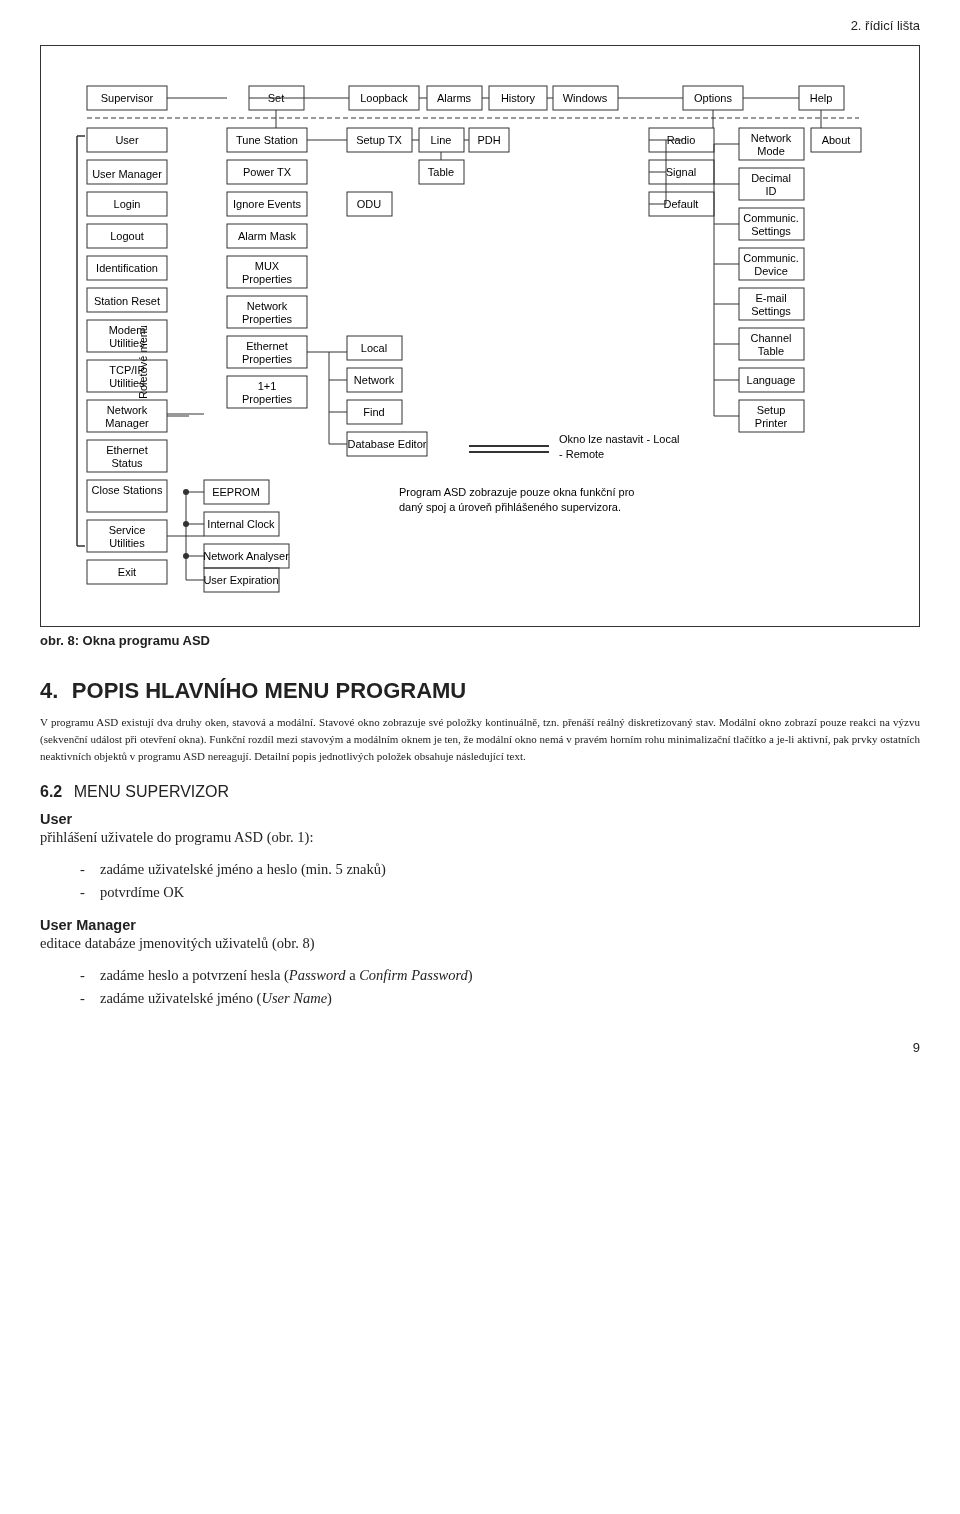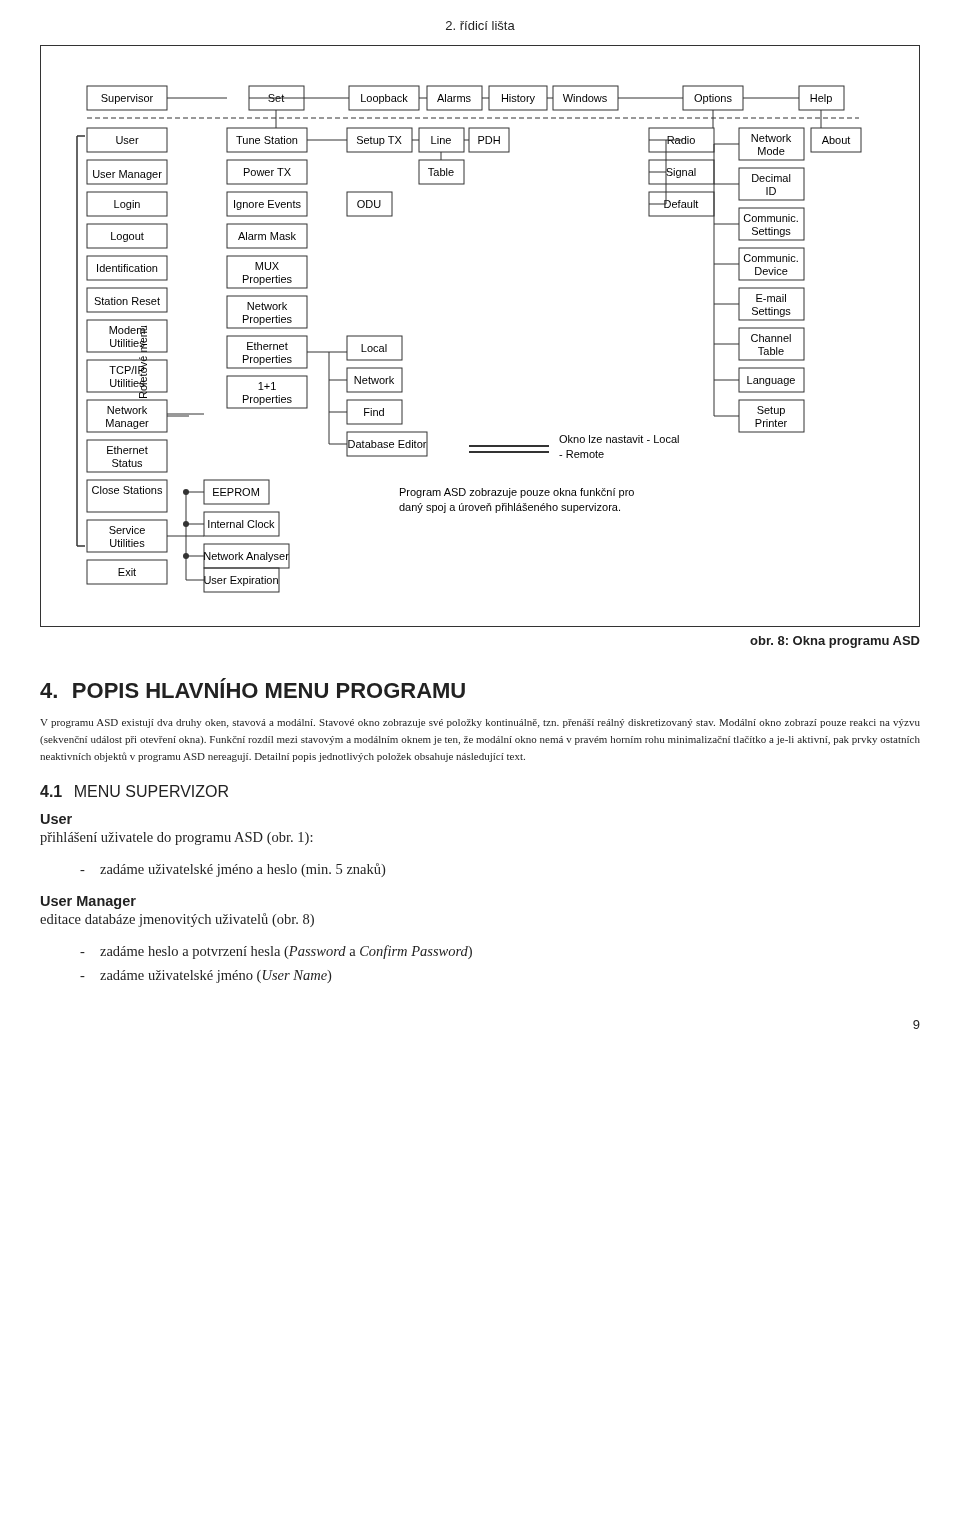--- a/index.html
+++ b/index.html
@@ -23,21 +23,21 @@
     }
 
     
     .menu-svg {
       display: block;
       margin: 0 auto;
     }
 
     
     .fig-caption {
-      text-align: right;
+      text-align: left;
       font-size: 13px;
       margin-top: 2px;
       font-weight: bold;
       font-family: Arial, sans-serif;
     }
 
     
     .section-number {
       font-size: 22px;
       font-weight: bold;
@@ -126,21 +126,21 @@
     .page-number {
       text-align: right;
       font-size: 13px;
       margin-top: 30px;
       font-family: Arial, sans-serif;
     }
   </style>
 </head>
 <body>
 
-<div style="text-align:center; font-family:Arial,sans-serif; font-size:13px; margin-bottom:12px;">
+<div style="text-align:right; font-family:Arial,sans-serif; font-size:13px; margin-bottom:12px;">
   <span>2. řídicí lišta</span>
 </div>
 
 <div class="diagram-container">
 
   <svg class="menu-svg" width="870" height="560" viewBox="0 0 870 560" xmlns="http://www.w3.org/2000/svg" font-family="Arial, sans-serif" font-size="11">
 
     <text x="12" y="380" font-size="11" transform="rotate(-90,18,300)" text-anchor="middle">Roletové menu</text>
 
     <line x1="28" y1="80" x2="28" y2="490" stroke="#333" stroke-width="1.5"></line>
@@ -410,32 +410,33 @@
 <div class="body-text">
   V programu ASD existují dva druhy oken, stavová a modální. Stavové okno zobrazuje své
   položky kontinuálně, tzn. přenáší reálný diskretizovaný stav. Modální okno zobrazí pouze reakci na
   výzvu (sekvenční událost při otevření okna). Funkční rozdíl mezi stavovým a modálním oknem je ten,
   že modální okno nemá v pravém horním rohu minimalizační tlačítko a je-li aktivní, pak prvky
   ostatních neaktivních objektů v programu ASD nereagují. Detailní popis jednotlivých položek
   obsahuje následující text.
 </div>
 
 <div class="subsection-block">
-  <span class="subsection-number">4.1</span>
+  <span class="subsection-number">6.2</span>
   <span class="subsection-title">MENU SUPERVIZOR</span>
 </div>
 
 <div class="sub-item-label">
   <span>User</span>
 </div>
 <div class="sub-item-desc">
   <span>přihlášení uživatele do programu ASD (obr. 1):</span>
 </div>
 <ul class="bullet-list">
   <li>zadáme uživatelské jméno a heslo (min. 5 znaků)</li>
+  <li>potvrdíme OK</li>
 </ul>
 
 <div class="sub-item-label" style="margin-top:12px;">
   <span>User Manager</span>
 </div>
 <div class="sub-item-desc">
   <span>editace databáze jmenovitých uživatelů (obr. 8)</span>
 </div>
 <ul class="bullet-list">
   <li>zadáme heslo a potvrzení hesla (<span class="italic">Password</span> a <span class="italic">Confirm Password</span>)</li>

